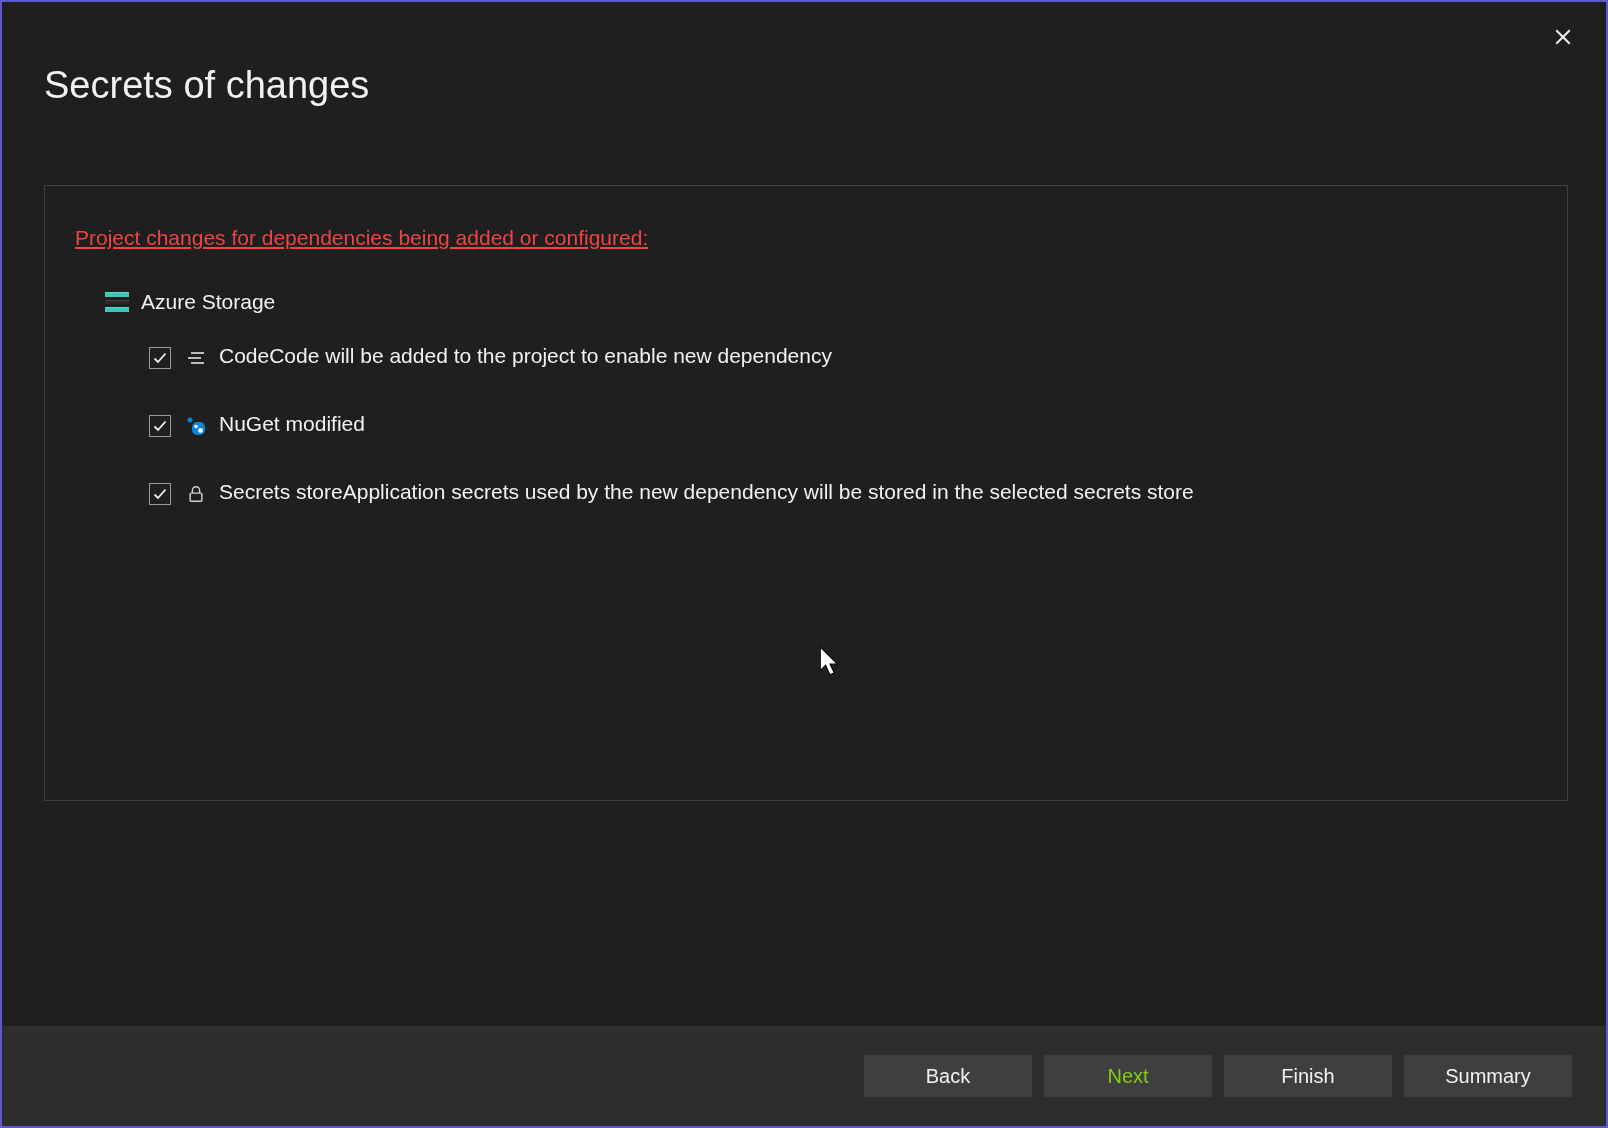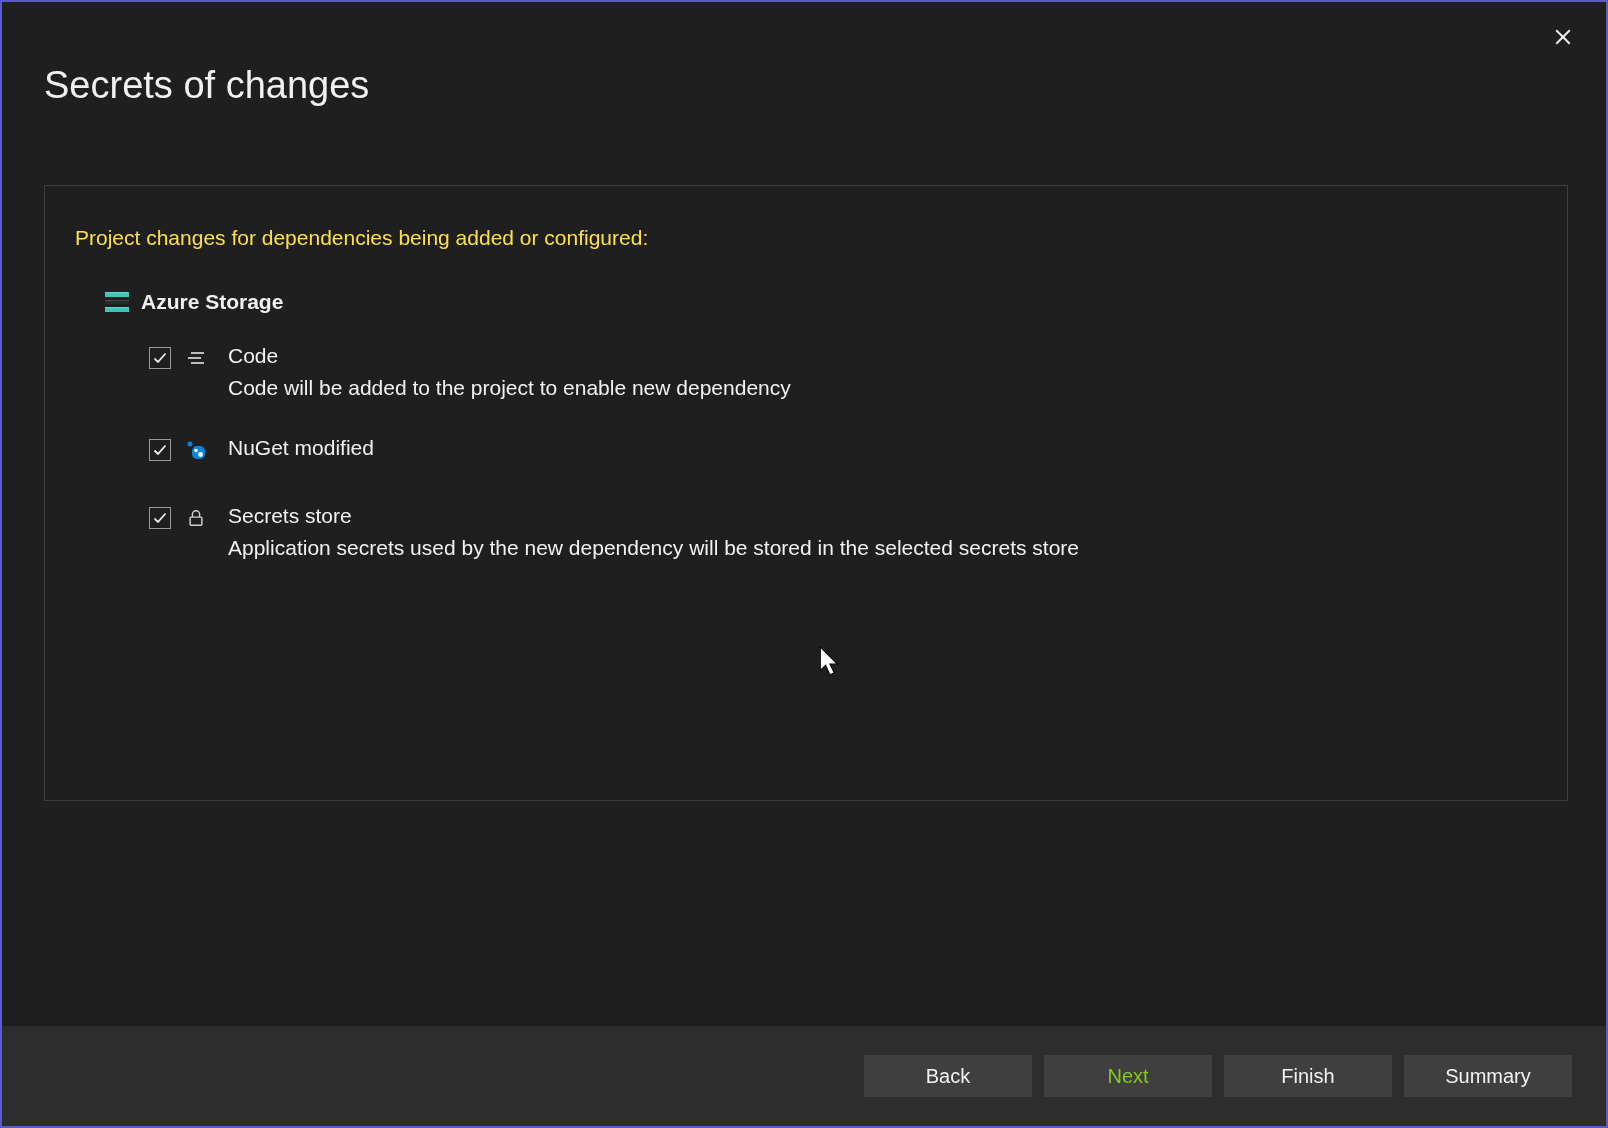--- a/index.html
+++ b/index.html
@@ -42,29 +42,29 @@
       position: absolute;
       top: 183px;
       left: 42px;
       width: 1524px;
       height: 616px;
       border: 1px solid #3f3f3f;
       padding: 40px 30px;
     }
     .intro-text {
       font-size: 21px;
-      color: #fde047;
+      color: #ef4444;
       margin-bottom: 40px;
+      text-decoration: underline;
     }
     .service-row {
       display: flex;
       align-items: center;
       margin-left: 30px;
       margin-bottom: 30px;
-      font-weight: bold;
     }
     .azure-icon {
       width: 24px;
       height: 20px;
       margin-right: 12px;
       display: inline-flex;
       flex-direction: column;
       gap: 3px;
     }
     .azure-icon .bar {
@@ -106,22 +106,21 @@
       height: 22px;
       margin-right: 12px;
       margin-top: 3px;
       display: flex;
       align-items: center;
       justify-content: center;
       flex-shrink: 0;
     }
     .item-content {
       display: flex;
-      flex-direction: column;
-      margin-left: 9px;
+      flex-direction: row;
     }
     .item-title {
       font-size: 21px;
       color: #f1f1f1;
       margin-bottom: 8px;
     }
     .item-desc {
       font-size: 21px;
       color: #f1f1f1;
     }

